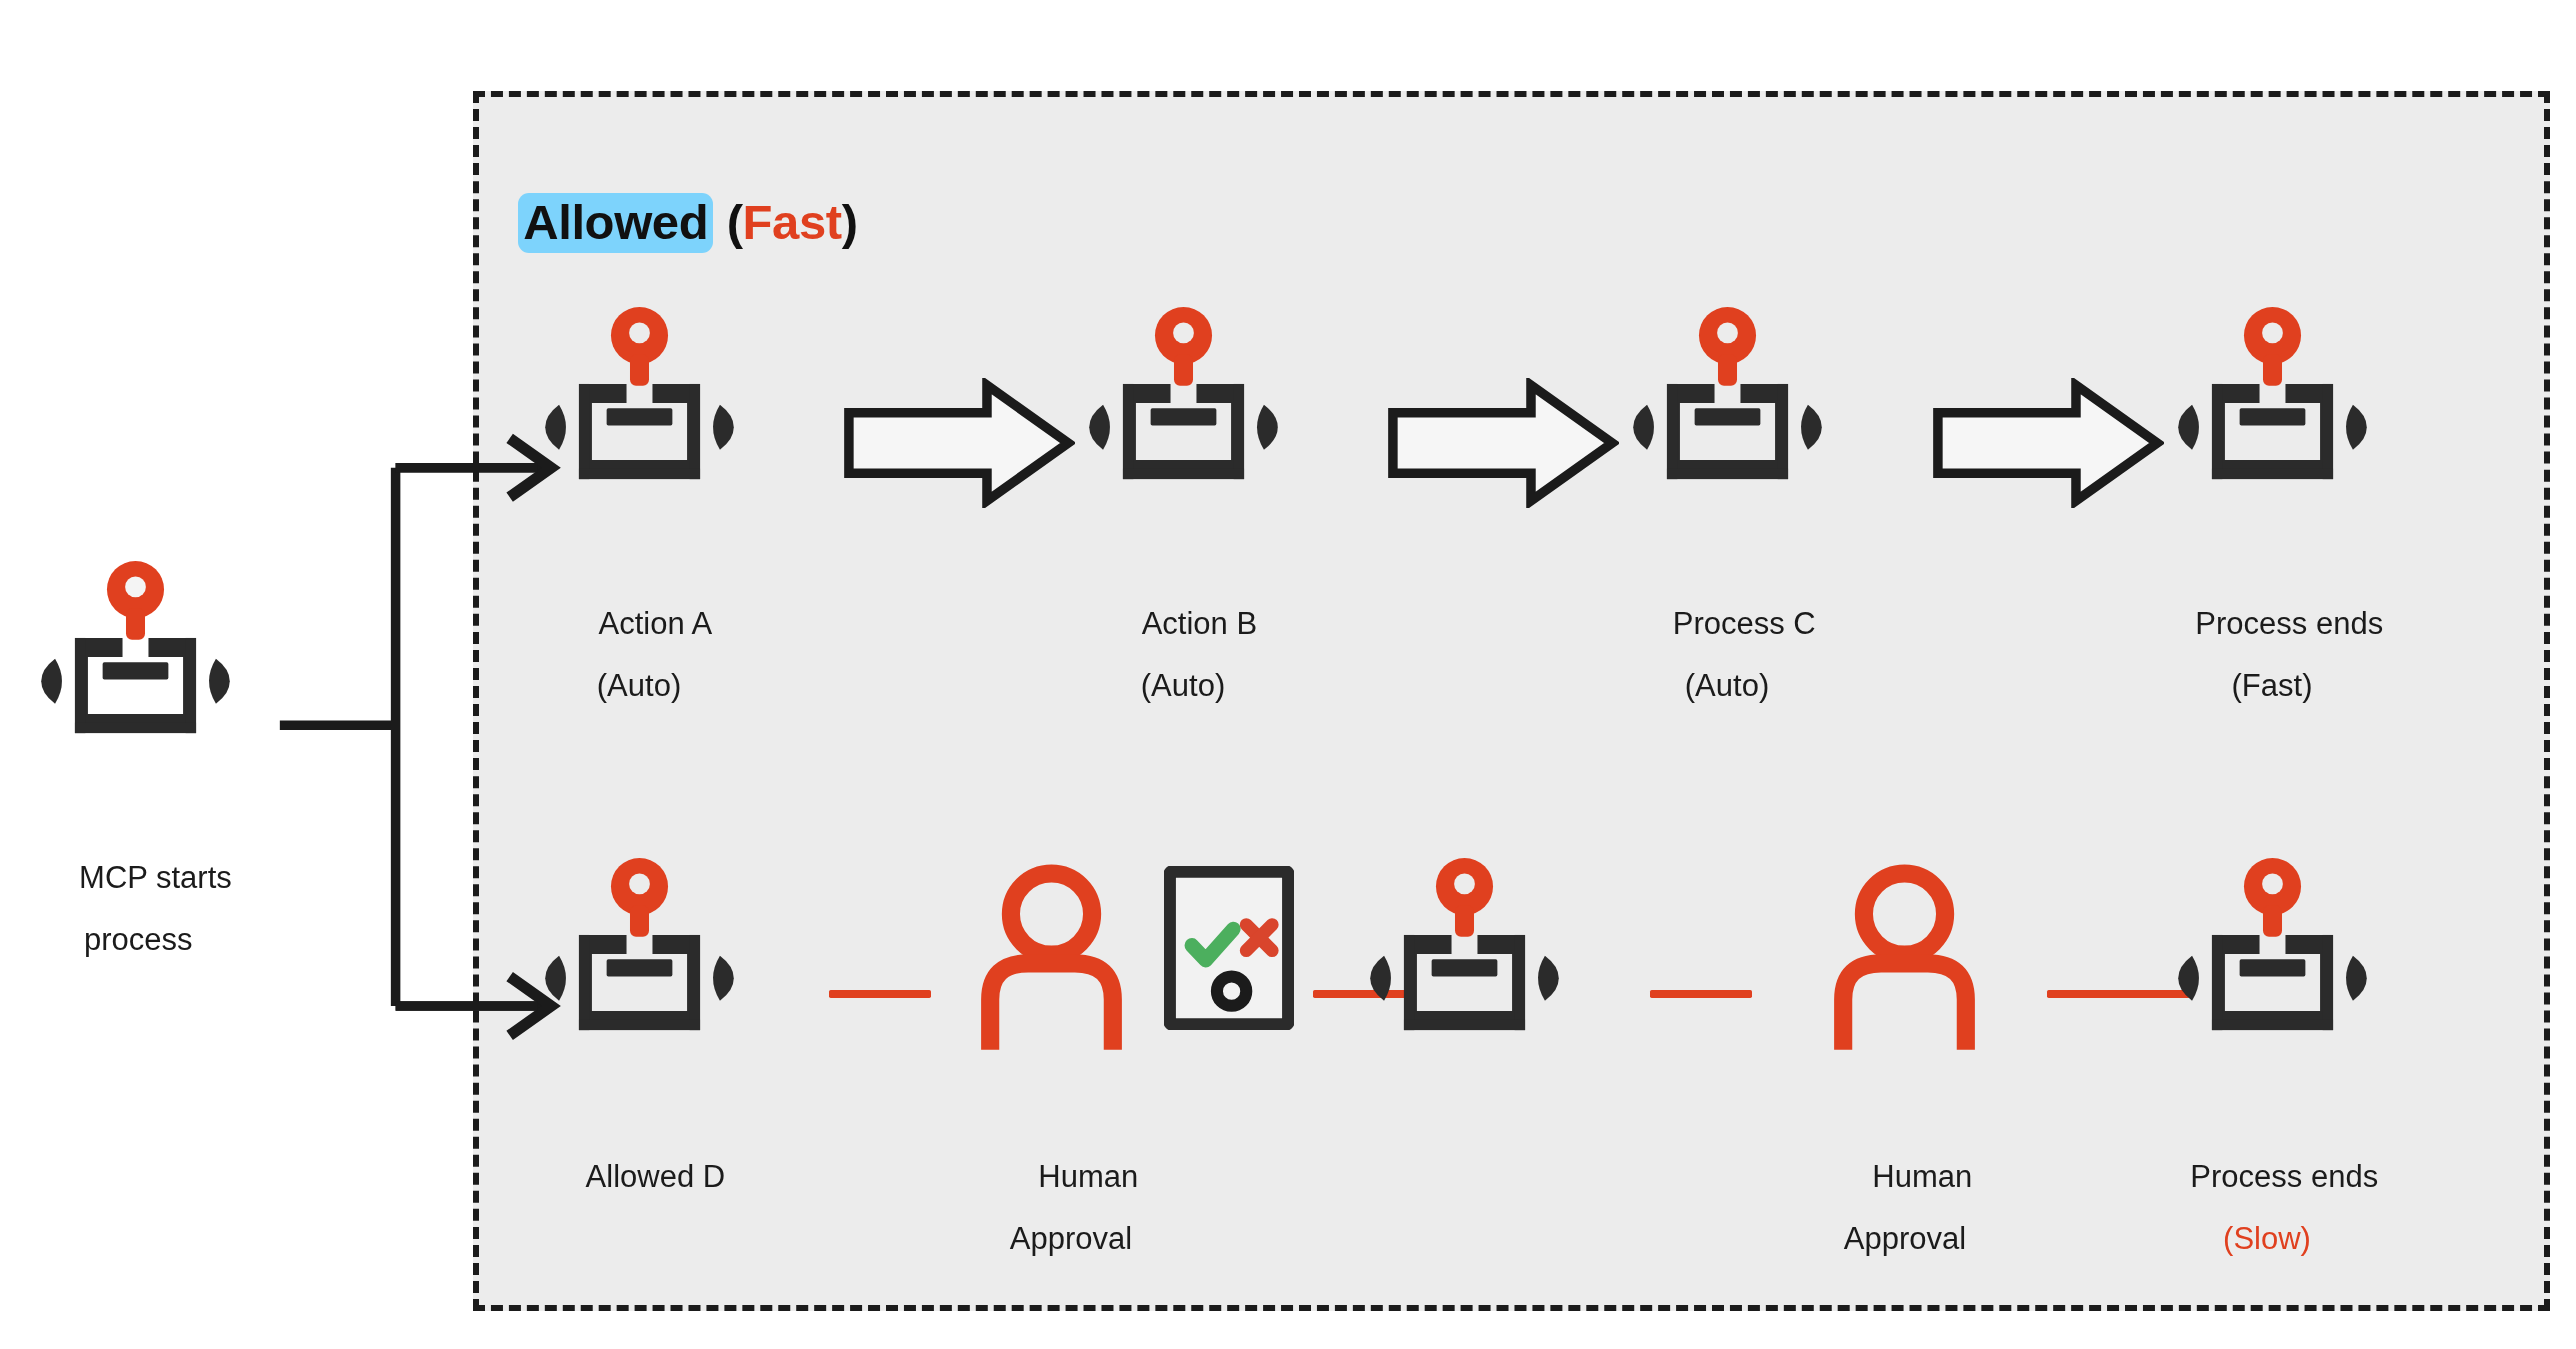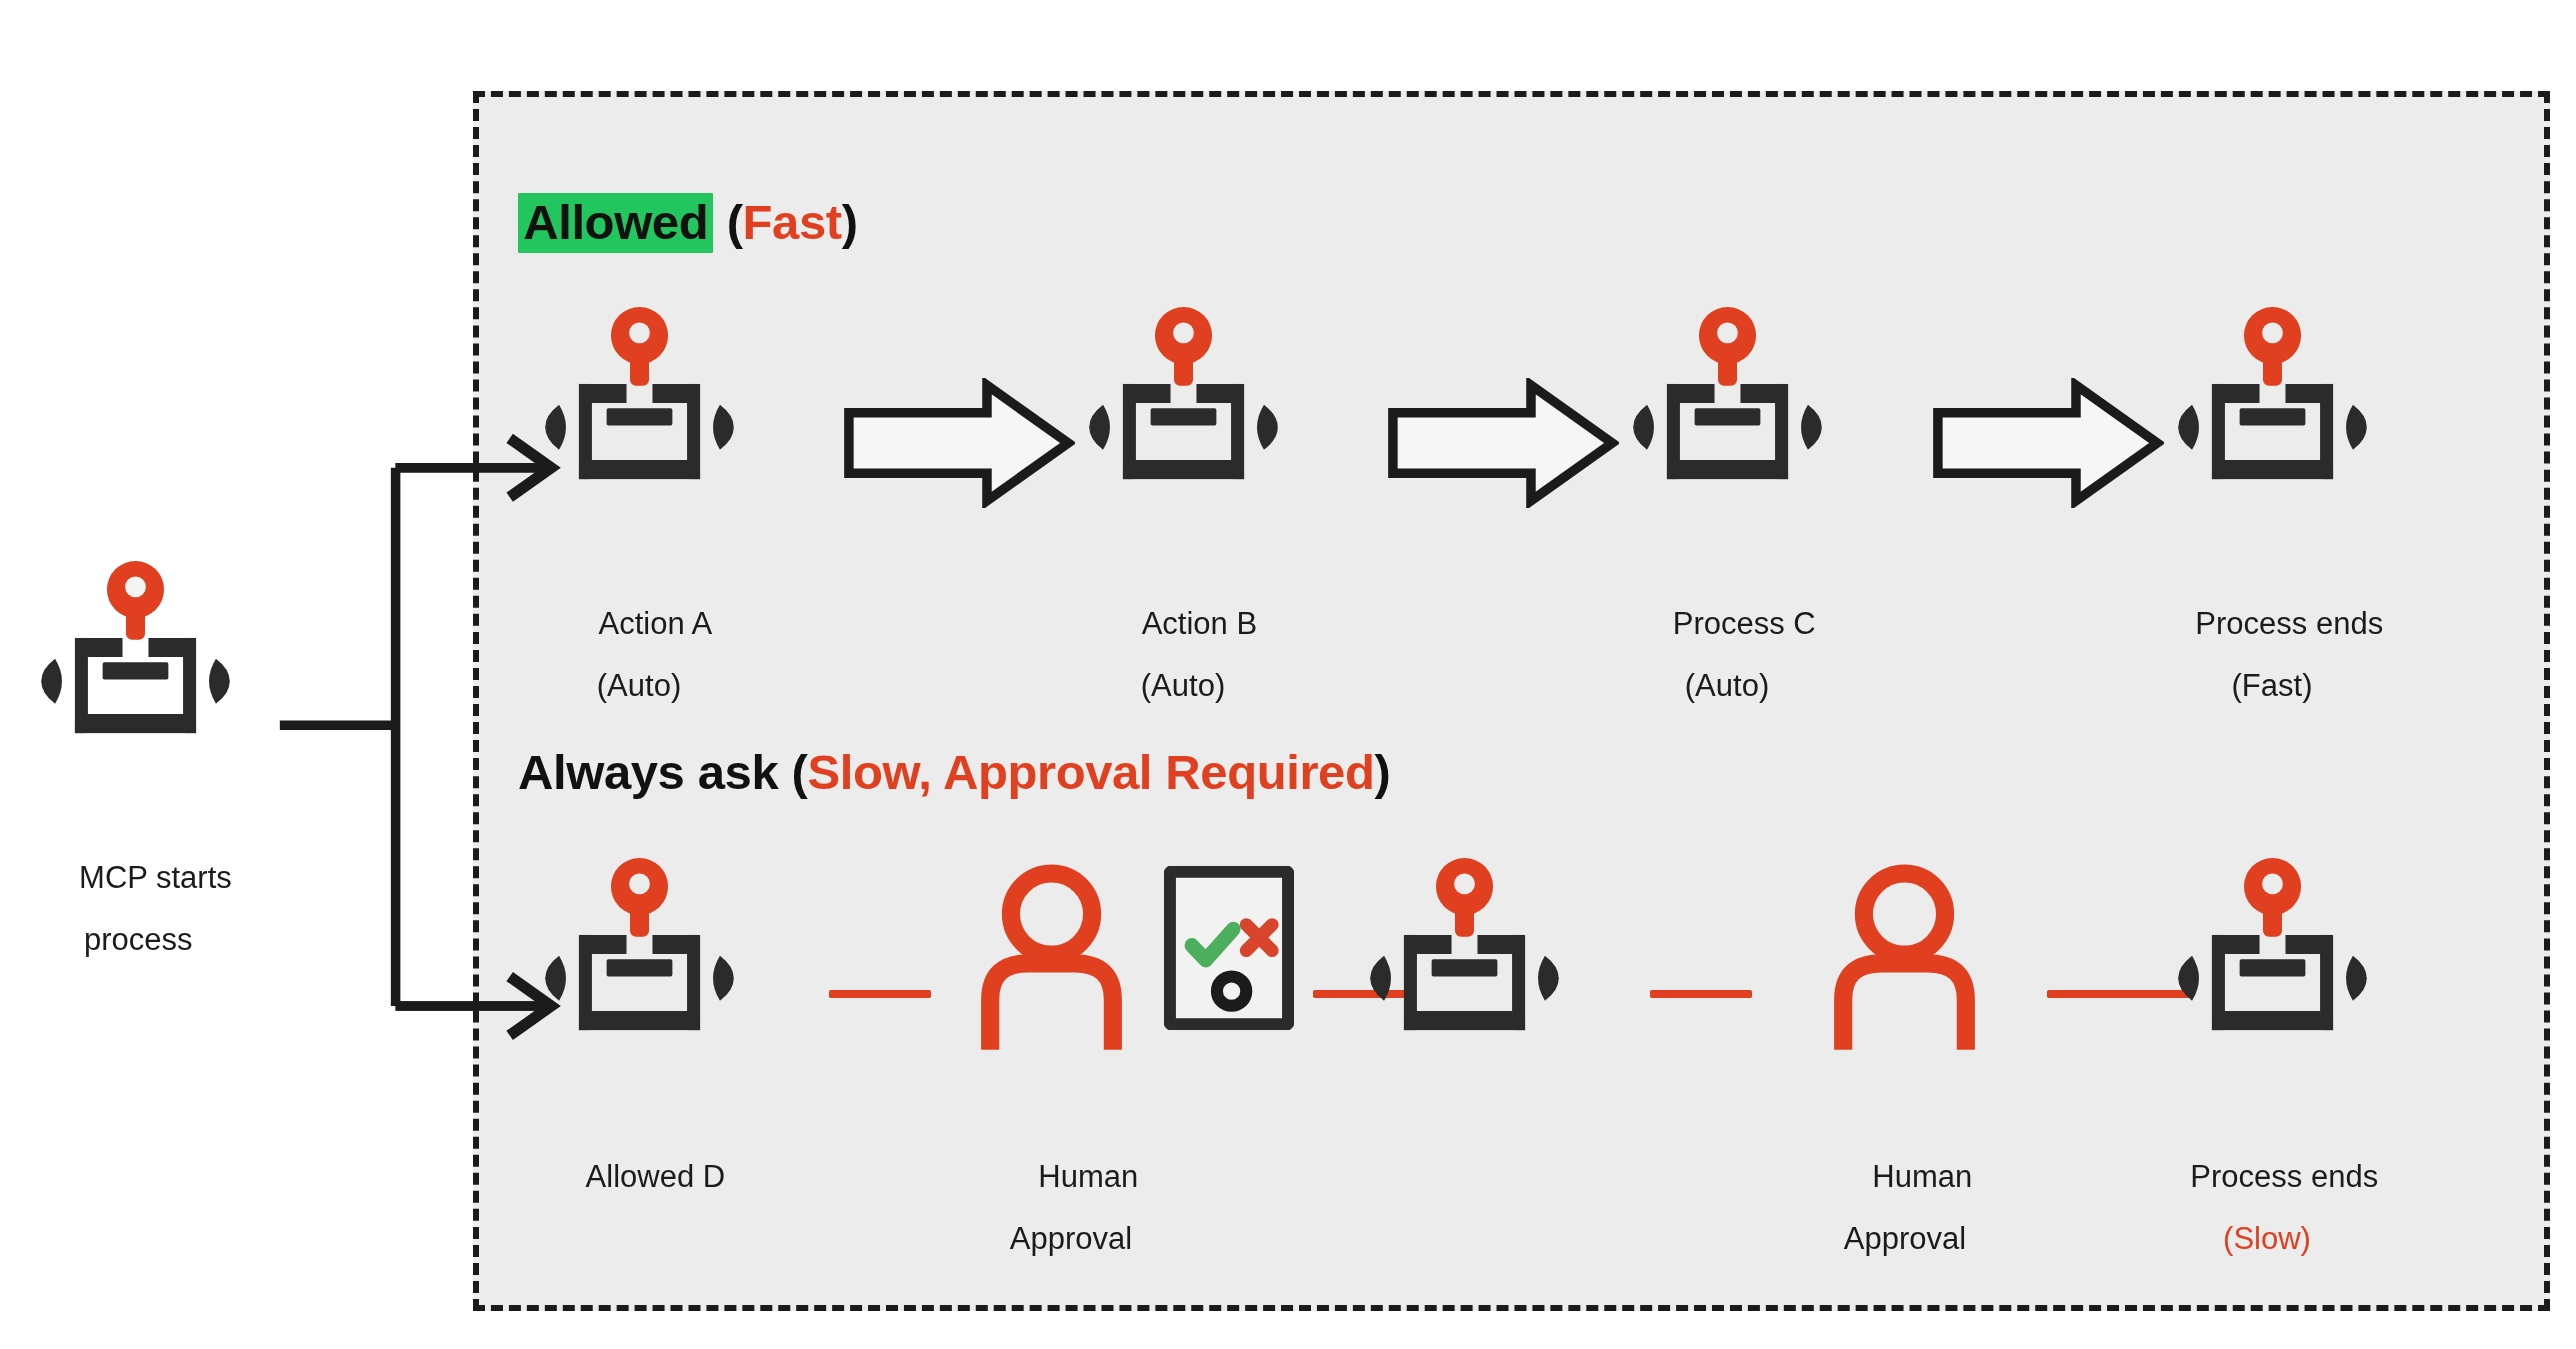--- a/index.html
+++ b/index.html
@@ -26,23 +26,23 @@
   .heading{
     position:absolute;
     font-weight:bold;
     white-space:nowrap;
     color:#111111;
     letter-spacing:-0.4px;
   }
   #heading-allowed{ left:518px; top:194px; font-size:49px; }
   #heading-always { left:518px; top:744px; font-size:49px; }
   .hl{
-    background:#22c55e;
+    background:#7dd3fc;
     padding:1.7px 5.2px 3.5px 5.2px;
-    border-radius:1px;
+    border-radius:11px;
     box-decoration-break:clone;
   }
   .red{color:#e0401f;}
   .paren{color:#111;}
 
   
   .robot{
     position:absolute;
     width:199px;height:173px;
   }
@@ -238,23 +238,20 @@
         </g>
         <path d="M22 128 q16 26 0 52 q-16 -12 -16 -26 q0 -14 16 -26 z" fill="#2b2b2b"></path>
         <path d="M208 128 q-16 26 0 52 q16 -12 16 -26 q0 -14 -16 -26 z" fill="#2b2b2b"></path>
       </svg>
   </div>
   <div class="cap" style="left:2121px;top:577px;width:302px;">
     <span>Process ends</span>
     <span class="l2">(Fast)</span>
   </div>
 
-  <div class="heading" id="heading-always">
-    <span>Always ask</span><span class="paren"> (</span><span class="red">Slow, Approval Required</span><span class="paren">)</span>
-  </div>
 
   <div class="robot" style="left:540px;top:845px;">
     <svg viewBox="0 0 230 200">
         <g fill="#e0401f">
           <circle cx="115" cy="48" r="33"></circle>
           <rect x="104" y="70" width="22" height="36" rx="7"></rect>
           <circle cx="115" cy="45" r="12" fill="#ececec"></circle>
         </g>
         <g fill="#2b2b2b">
           <path d="M45 104 h55 v22 h-40 v66 h110 v-66 h-40 v-22 h55 v110 h-140 z"></path>

